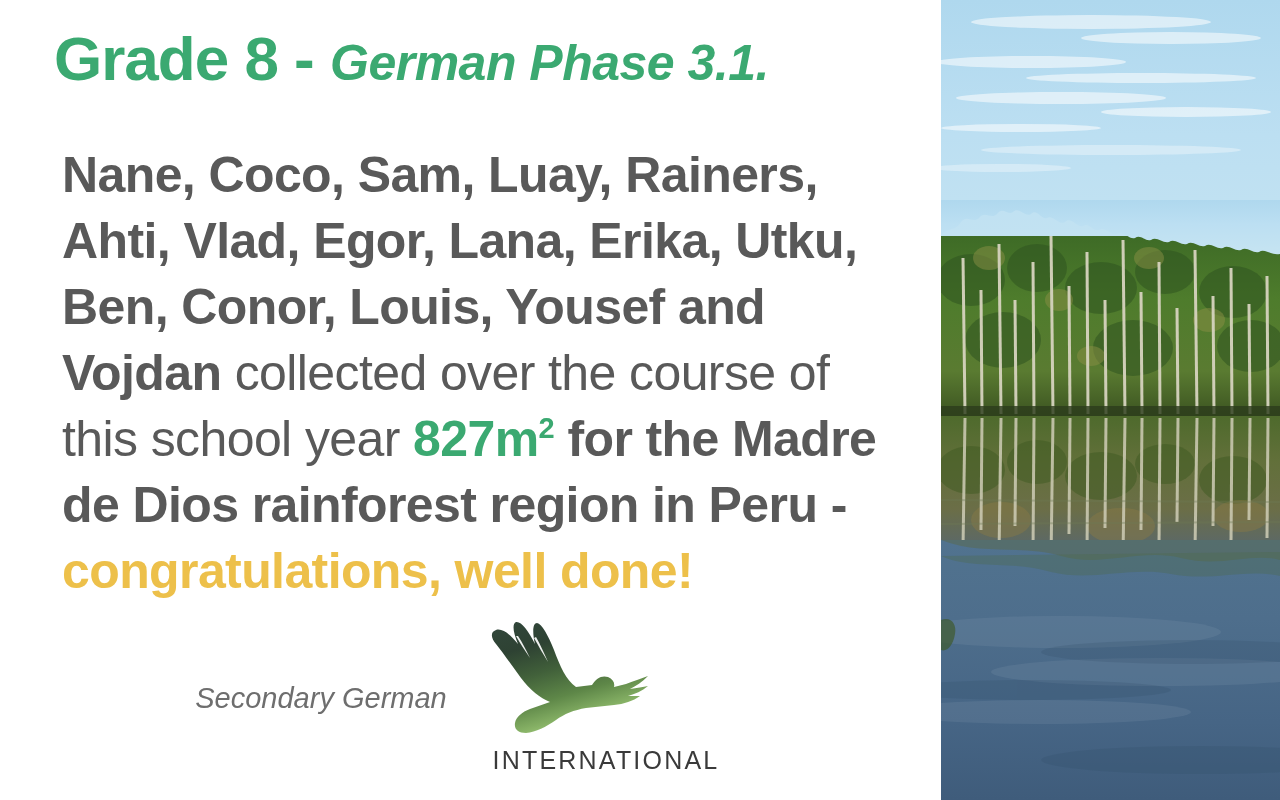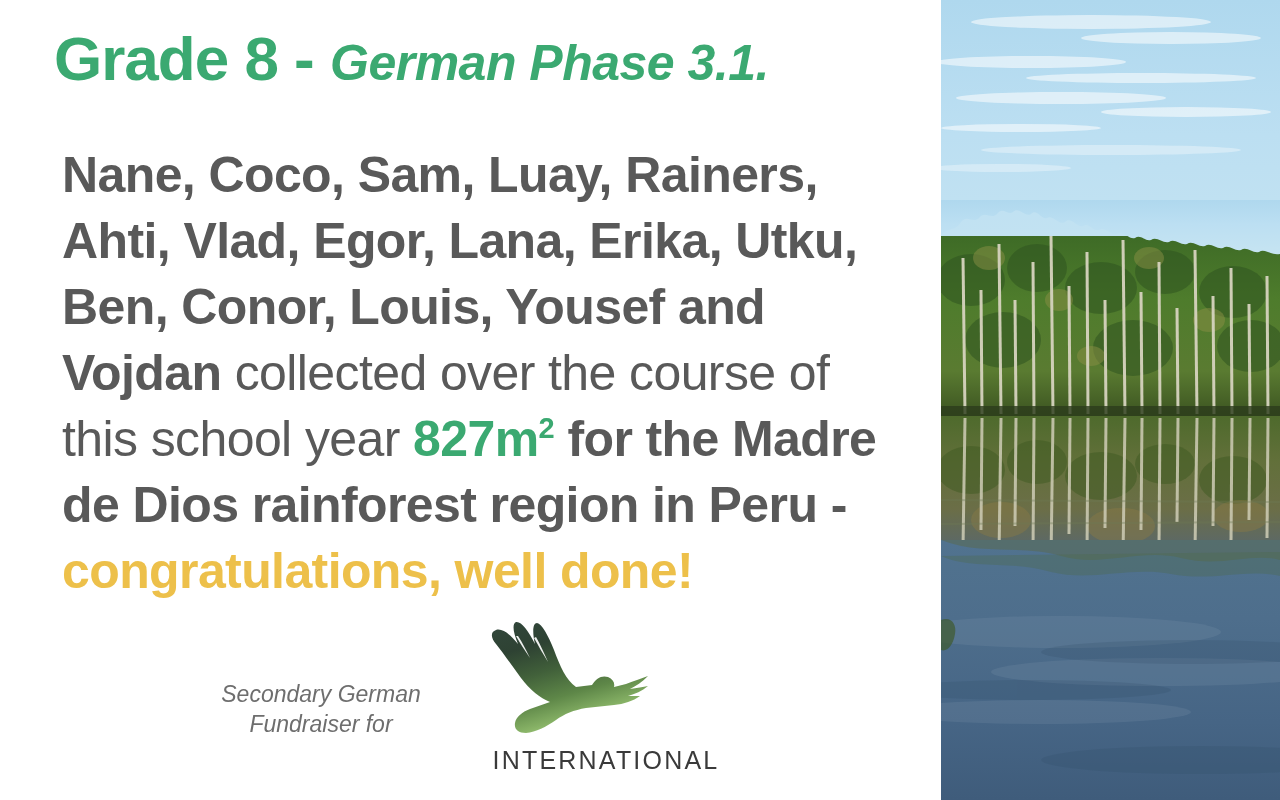--- a/index.html
+++ b/index.html
@@ -86,21 +86,21 @@
     height: 188px;
   }
 
   .fundraiser-caption {
     position: absolute;
     left: 168px;
     top: 68px;
     width: 306px;
     text-align: center;
     font-style: italic;
-    font-size: 23px;
+    font-size: 29px;
     line-height: 1.3;
     color: #6E6E6E;
   }
 
   .logo-lockup {
     position: absolute;
     left: 466px;
     top: 0px;
     width: 330px;
     height: 188px;
@@ -160,21 +160,20 @@
     </div>
 
     <div class="body-copy">
       <span class="b">Nane, Coco, Sam, Luay, Rainers, Ahti, Vlad, Egor, Lana, Erika, Utku, Ben, Conor, Louis, Yousef and Vojdan</span><span> collected over the course of this school year </span><span class="green"><span>827m</span><sup>2</sup></span><span class="b"> for the </span><span class="b">Madre de Dios rainforest region in Peru - </span><span class="gold">congratulations, well done!</span>
     </div>
 
     <div class="footer-area">
 
       <div class="fundraiser-caption">
         <div>Secondary German</div>
-        <div>Fundraiser for</div>
       </div>
 
       <div class="logo-lockup">
 
         <div class="logo-bird">
           <svg viewBox="0 0 196 130" width="196" height="130" aria-hidden="true">
             <defs>
               <linearGradient id="birdGrad" x1="0.15" y1="0" x2="0.55" y2="1">
                 <stop offset="0%" stop-color="#31463A"></stop>
                 <stop offset="22%" stop-color="#2E4233"></stop>

